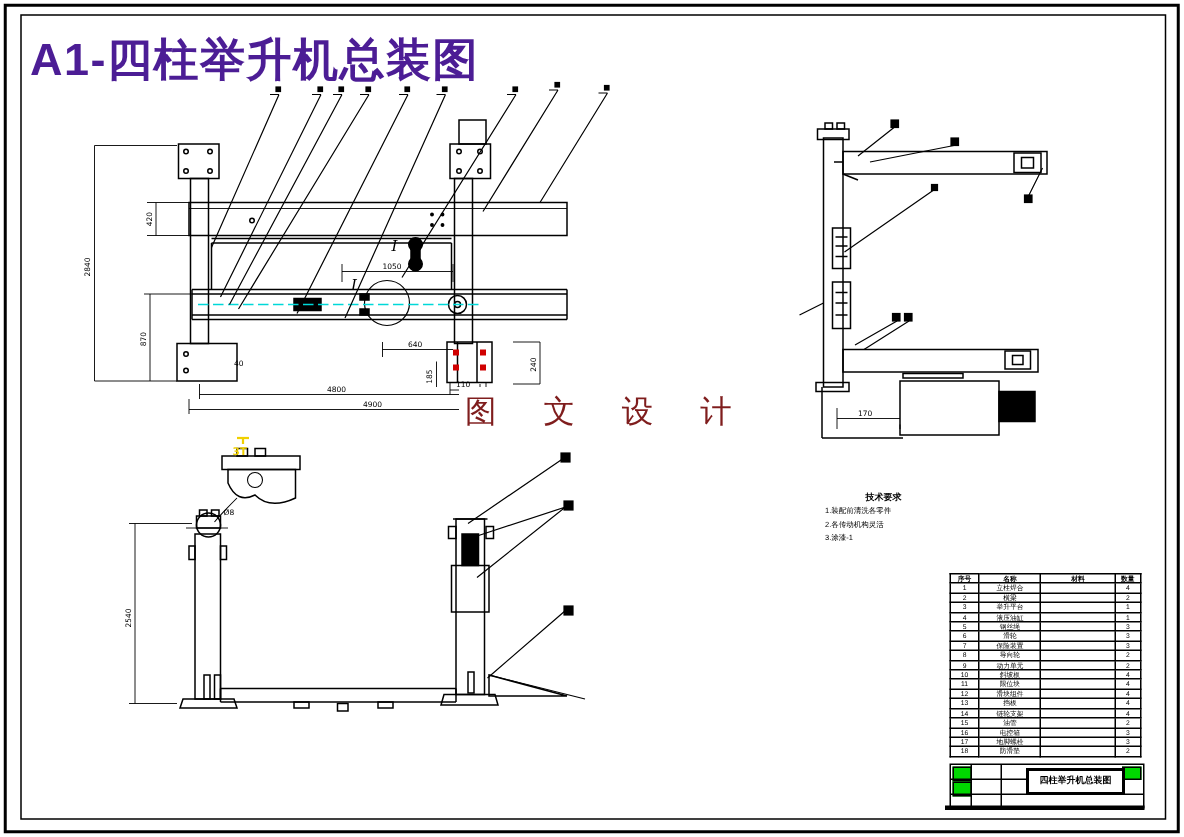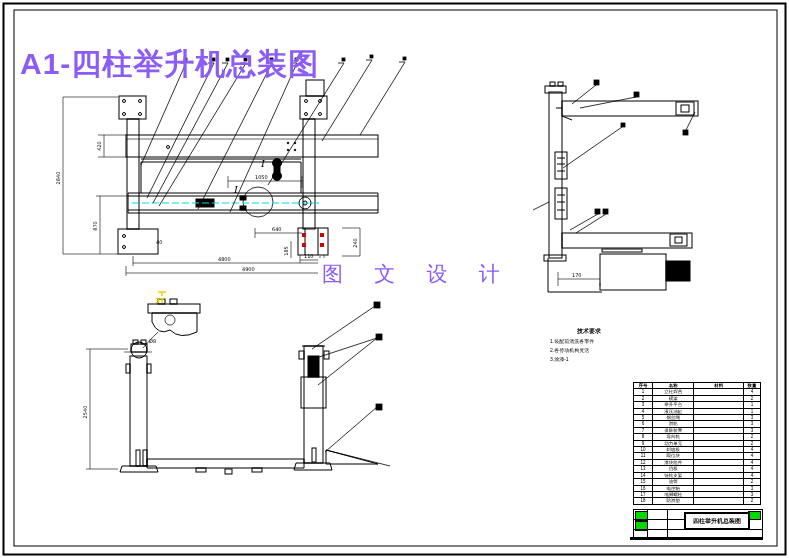--- a/index.html
+++ b/index.html
@@ -3,22 +3,22 @@
 <meta charset="utf-8">
 <style>
   html,body{margin:0;padding:0;background:#fff;}
   .sheet{position:relative;width:789px;height:558px;background:#fff;overflow:hidden;
          font-family:"Liberation Sans",sans-serif;}
   svg{position:absolute;left:0;top:0;}
   .dim{font:5px "DejaVu Sans",sans-serif;fill:#000;stroke:none;}
   .lblI{font:italic 10px "DejaVu Serif",serif;fill:#000;stroke:none;}
   .ylw{font:bold 7px "DejaVu Sans",sans-serif;fill:#f0d000;stroke:none;}
   .drawing-title{position:absolute;left:20px;top:20px;font-size:30px;font-weight:bold;
-         color:#8b5cf6;letter-spacing:1px;white-space:nowrap;margin-top:24px;}
-  .watermark{position:absolute;left:318px;top:258px;font-size:21px;color:#8b5cf6;
+         color:#4c1d95;letter-spacing:1px;white-space:nowrap;}
+  .watermark{position:absolute;left:306px;top:258px;font-size:21px;color:#7f1d1d;
          letter-spacing:13px;background:#fff;padding:2px 4px;white-space:nowrap;
          font-family:"Liberation Serif",serif;}
   .notes{position:absolute;left:544px;top:327px;width:90px;color:#000;}
   .notes .nt{font-size:6px;font-weight:bold;text-align:center;margin-bottom:1px;}
   .notes .nl{font-size:5px;line-height:1.8;padding-left:6px;white-space:nowrap;}
   table.parts{position:absolute;left:633px;top:382px;width:128px;border-collapse:collapse;
          table-layout:fixed;font-size:4.5px;color:#000;}
   table.parts td,table.parts th{border:1px solid #000;height:5.4px;line-height:5.4px;
          padding:0;text-align:center;overflow:hidden;white-space:nowrap;}
   table.parts th{font-weight:bold;}

